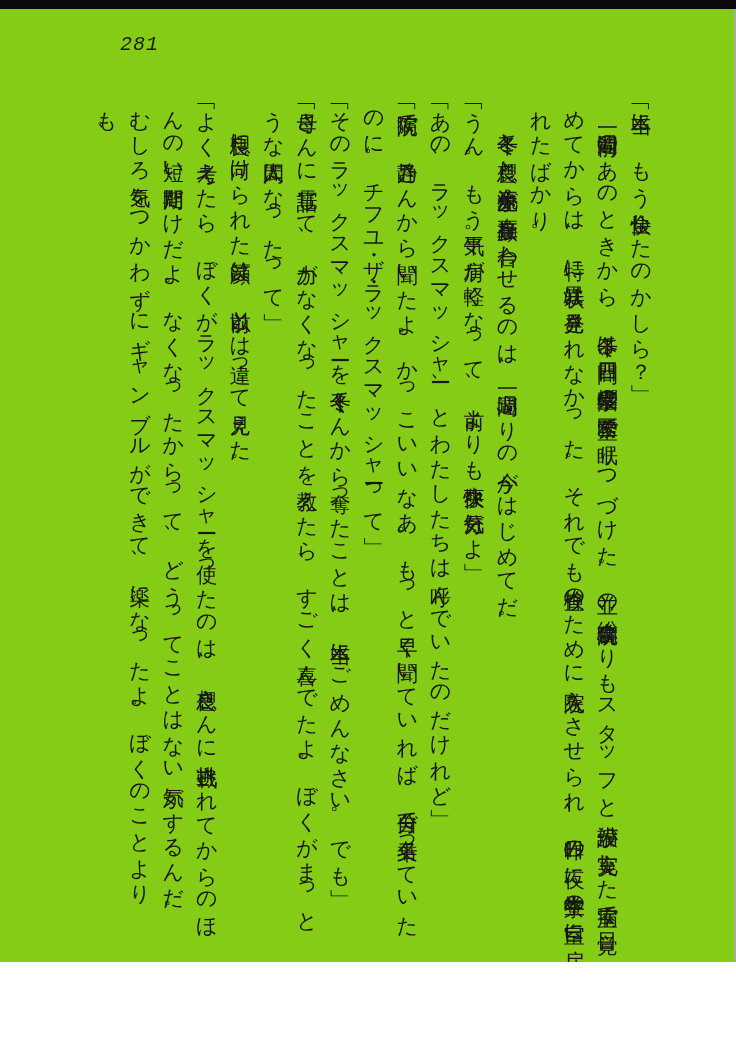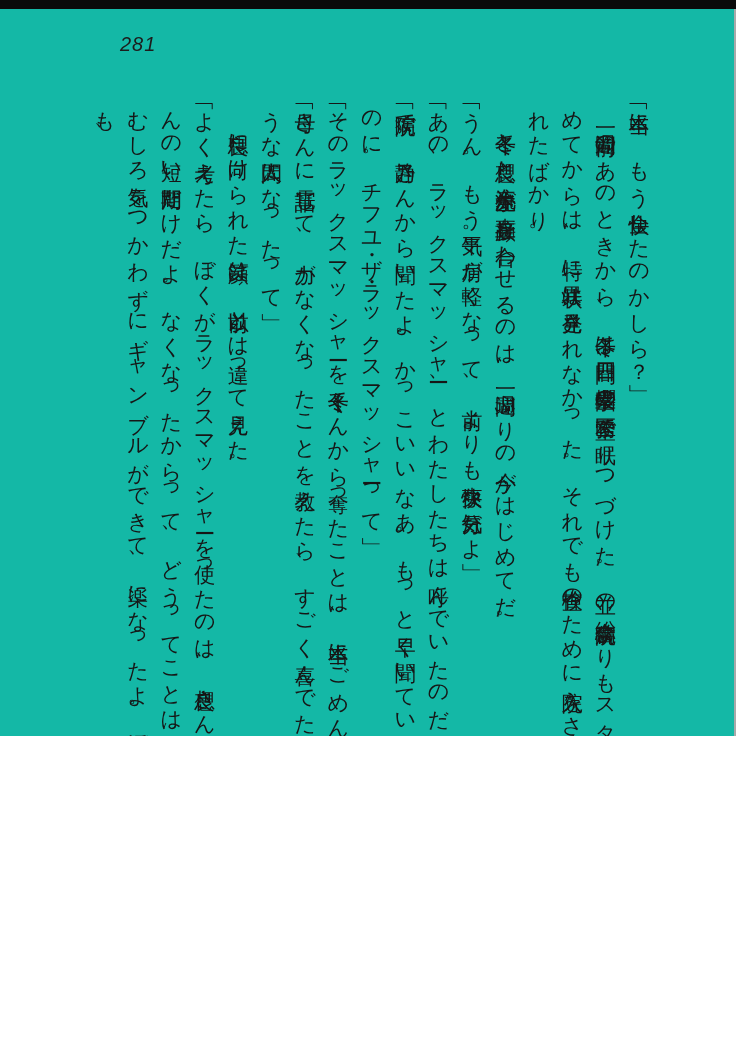--- a/index.html
+++ b/index.html
@@ -3,24 +3,24 @@
 <meta charset="utf-8">
 <style>
   html, body {
     margin: 0;
     padding: 0;
     background: #ffffff;
   }
   .page {
     position: relative;
     width: 736px;
-    height: 736px;
-    background: #14b8a6;
+    height: 962px;
+    background: #84cc16;
     overflow: hidden;
-    font-family: Liberation Sans, sans-serif;
+    font-family: Liberation Mono, monospace;
     color: #141414;
   }
   .top-bar {
     position: absolute;
     top: 0;
     left: 0;
     width: 736px;
     height: 9px;
     background: #0a0a0a;
   }

